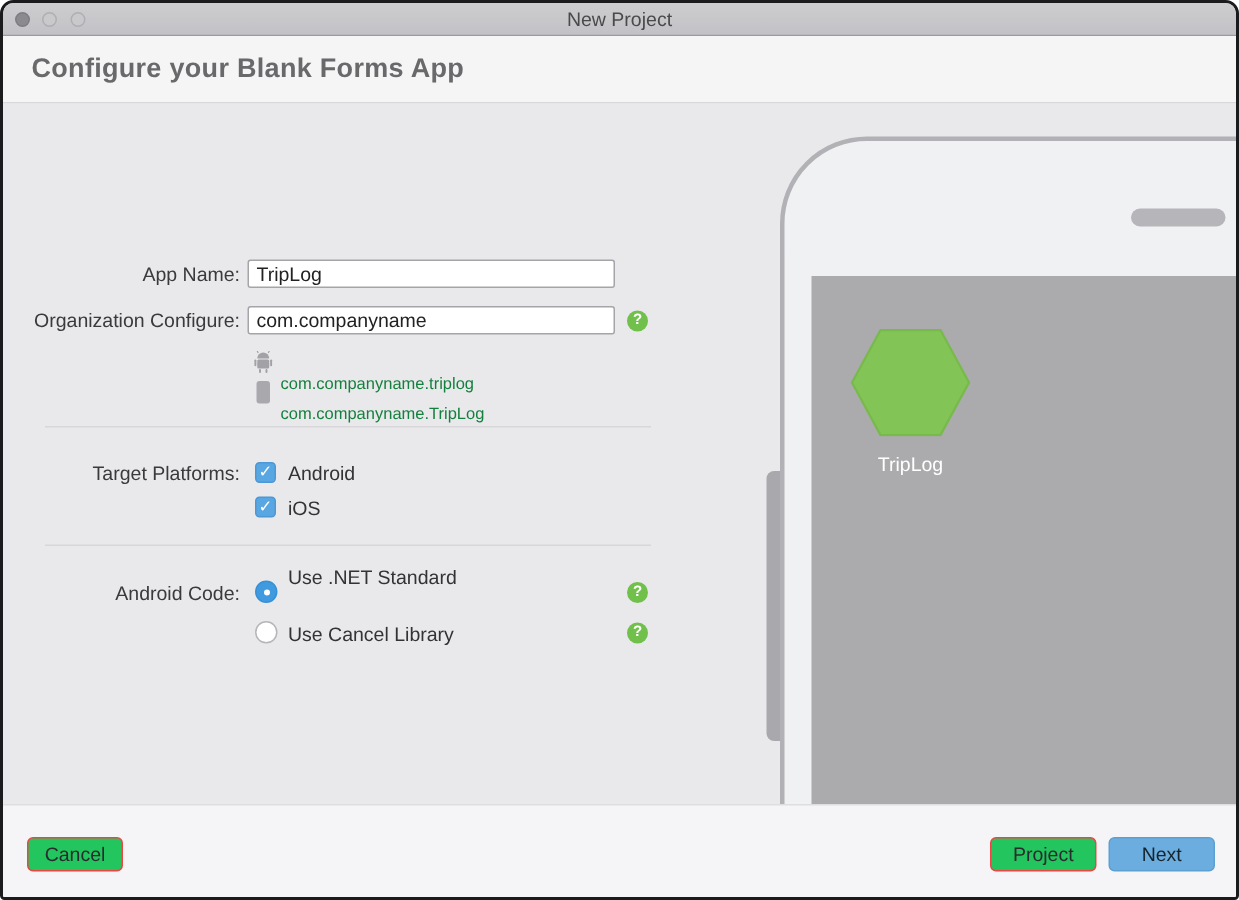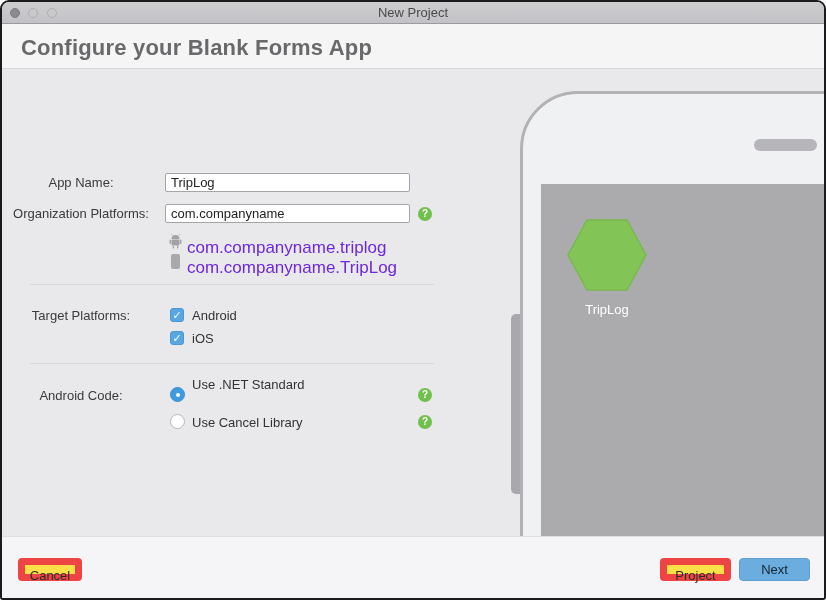--- a/index.html
+++ b/index.html
@@ -23,45 +23,45 @@
     position:absolute; left:0; right:0; top:0; height:22px; line-height:21px;
     text-align:center; font-size:13px; color:#4a4a4c;
   }
   
   .header {
     position:absolute; left:0; top:22px; right:0; height:45px;
     background:#f5f5f6; border-bottom:1px solid #d8d8da;
   }
   .header h1 {
     position:absolute; left:19px; top:11px;
-    font-size:22px; font-weight:bold; color:#69696b; letter-spacing:.2px;
+    font-size:18px; font-weight:bold; color:#69696b; letter-spacing:.2px;
   }
   
   .content {
     position:absolute; left:0; top:67px; right:0; height:471px;
     background:#e9e9ec; overflow:hidden;
   }
   .form-label {
-    position:absolute; left:0; width:158px; text-align:center;
+    position:absolute; left:0; width:158px; text-align:right;
     font-size:13px; color:#3a3a3c; line-height:19px;
   }
   .text-input {
     position:absolute; left:163px; width:245px; height:19px;
     border:1px solid #a5a5a9; border-radius:2px; background:#ffffff;
     font-size:13px; color:#222; padding:0 5px;
     font-family:"Liberation Sans", sans-serif;
   }
   .help-icon {
     position:absolute; left:416px; width:14px; height:14px; border-radius:50%;
     background:#71c04c; color:#ffffff; font-size:10px; font-weight:bold;
     text-align:center; line-height:14px;
   }
   .preview-row { position:absolute; left:166px; height:16px; }
   .preview-row .pv-text {
-    position:absolute; left:19px; top:4px; font-size:17px; color:#6d28d9; white-space:nowrap;
+    position:absolute; left:19px; top:16px; font-size:11px; color:#15803d; white-space:nowrap;
   }
   .ios-glyph {
     position:absolute; left:3px; top:0px; width:9px; height:15px;
     background:#a9a9ad; border-radius:2px;
   }
   .divider { position:absolute; left:28px; width:404px; height:1px; background:#d7d7d9; }
   .checkbox {
     position:absolute; left:168px; width:14px; height:14px; border-radius:3px;
     background:#58a6e2; border:1px solid #4c97d6;
     color:#fff; font-size:11px; line-height:13px; text-align:center;
@@ -99,21 +99,21 @@
     font-size:13px; color:#ffffff;
   }
   
   .footer {
     position:absolute; left:0; bottom:0; right:0; height:62px;
     background:#f5f5f7; border-top:1px solid #dededf;
   }
   .btn {
     position:absolute; top:21px; height:23px; border-radius:4px;
     font-size:13px; font-family:"Liberation Sans", sans-serif;
-    background:#fde047; border:7px solid #ef4444; color:#2b2b2d;
+    background:#22c55e; border:1px solid #ef4444; color:#2b2b2d;
     text-align:center; line-height:21px;
   }
   .btn-cancel { left:16px; width:64px; }
   .btn-previous { right:93px; width:71px; }
   .btn-next {
     right:14px; width:71px;
     background:#6badde; border:1px solid #5d9fd2; color:#16242e; 
   }
 </style>
 </head>
@@ -139,21 +139,21 @@
     <div class="speaker"></div>
     <div class="screen"></div>
     <svg class="hex" width="80" height="72" viewBox="0 0 80 72">
       <polygon points="20,1 60,1 79,36 60,71 20,71 1,36" fill="#82c455" stroke="#78b94c" stroke-width="1.5"></polygon>
     </svg>
     <div class="app-label">TripLog</div>
 
     <label class="form-label" style="top:104px">App Name:</label>
     <input class="text-input" style="top: 104px;" type="text" value="TripLog">
 
-    <label class="form-label" style="top:135px">Organization Platforms:</label>
+    <label class="form-label" style="top:135px">Organization Configure:</label>
     <input class="text-input" style="top: 135px;" type="text" value="com.companyname">
     <span class="help-icon" style="top:138px">?</span>
 
     <div class="preview-row" style="top:165px">
       <svg width="13" height="15" viewBox="0 0 13 15" style="position:absolute;left:1px;top:0">
         <g fill="#a2a2a6">
           <path d="M3.2 1.2 L2.4 0 M9.8 1.2 L10.6 0" stroke="#a2a2a6" stroke-width="0.8"></path>
           <path d="M2.5 5 A4 4 0 0 1 10.5 5 Z"></path>
           <rect x="2.5" y="5.6" width="8" height="6" rx="1"></rect>
           <rect x="0.6" y="5.6" width="1.3" height="4.5" rx="0.6"></rect>

